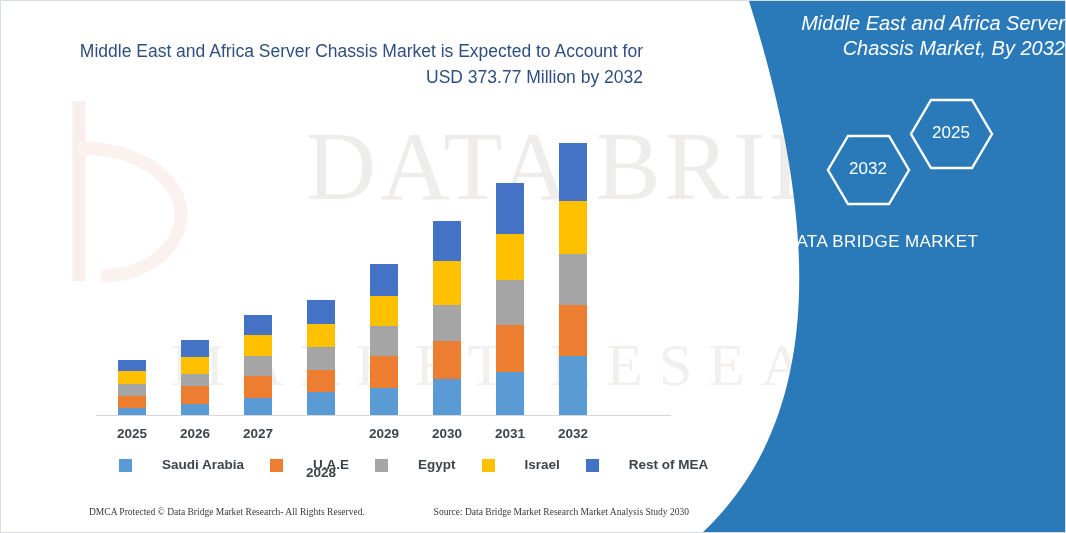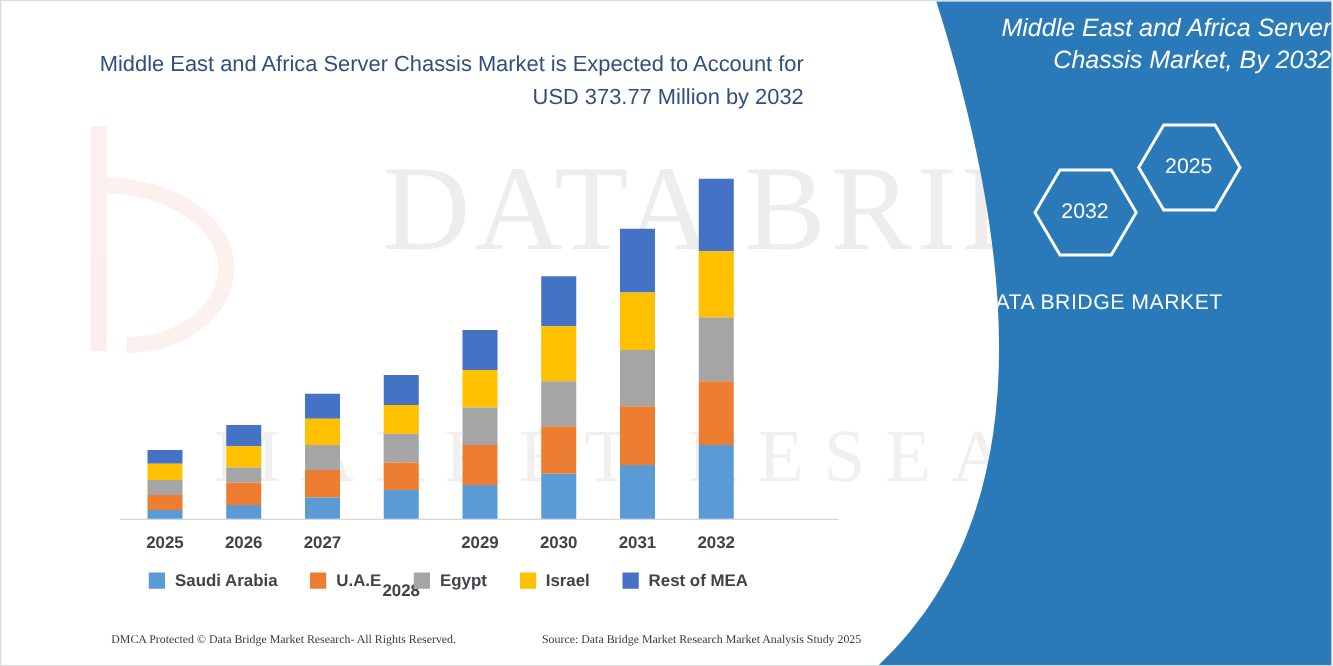--- a/index.html
+++ b/index.html
@@ -102,22 +102,23 @@
   }
 
   
   .legend{
     position:absolute;
     left:118px;top:456px;
     display:flex;
     align-items:center;
   }
   .legend-item{
-    display:flex;align-items:center;
+    display:flex;align-items:flex-end;
     margin-right:26px;
+    gap:22px;
   }
   .legend-swatch{
     width:13px;height:13px;
     margin-right:8px;
     display:inline-block;
   }
   .legend-label{
     font-size:13.5px;
     font-weight:bold;
     color:#3f4449;
@@ -292,21 +293,21 @@
           <span class="legend-label">Israel</span>
         </div>
         <div class="legend-item">
           <span class="legend-swatch" style="background: rgb(68, 114, 196);"></span>
           <span class="legend-label">Rest of MEA</span>
         </div>
       </div>
 
     <div class="footer">
       <span>DMCA Protected © Data Bridge Market Research- All Rights Reserved.</span>
-      <span class="footer-src">Source: Data Bridge Market Research Market Analysis Study 2025</span>
+      <span class="footer-src">Source: Data Bridge Market Research Market Analysis Study 2030</span>
     </div>
   </div>
 
   <div class="right-panel">
     <svg class="right-bg" viewBox="0 0 376 533" preserveAspectRatio="none">
       <path d="M58 0 L376 0 L376 533 L10 533 C 120 430, 140 260, 58 0 Z" fill="#2a7ab9"></path>
     </svg>
 
     <div class="right-title">Middle East and Africa Server Chassis Market, By 2032</div>
 

